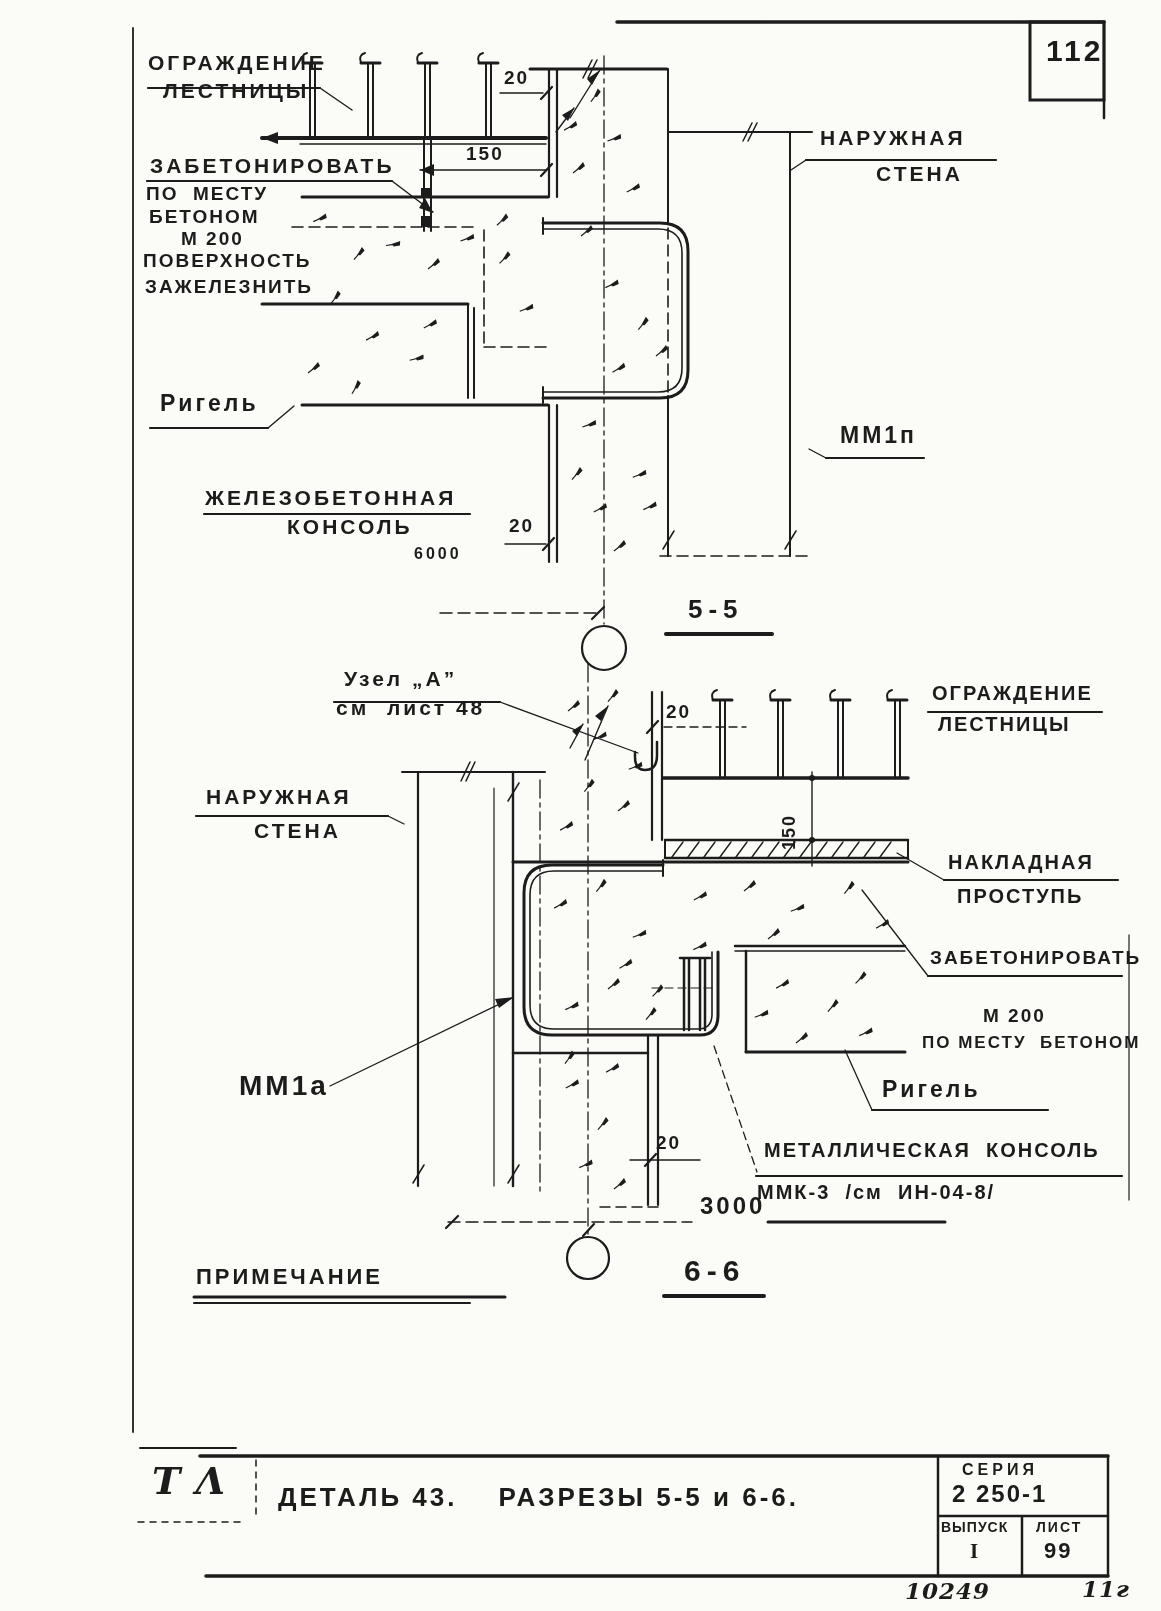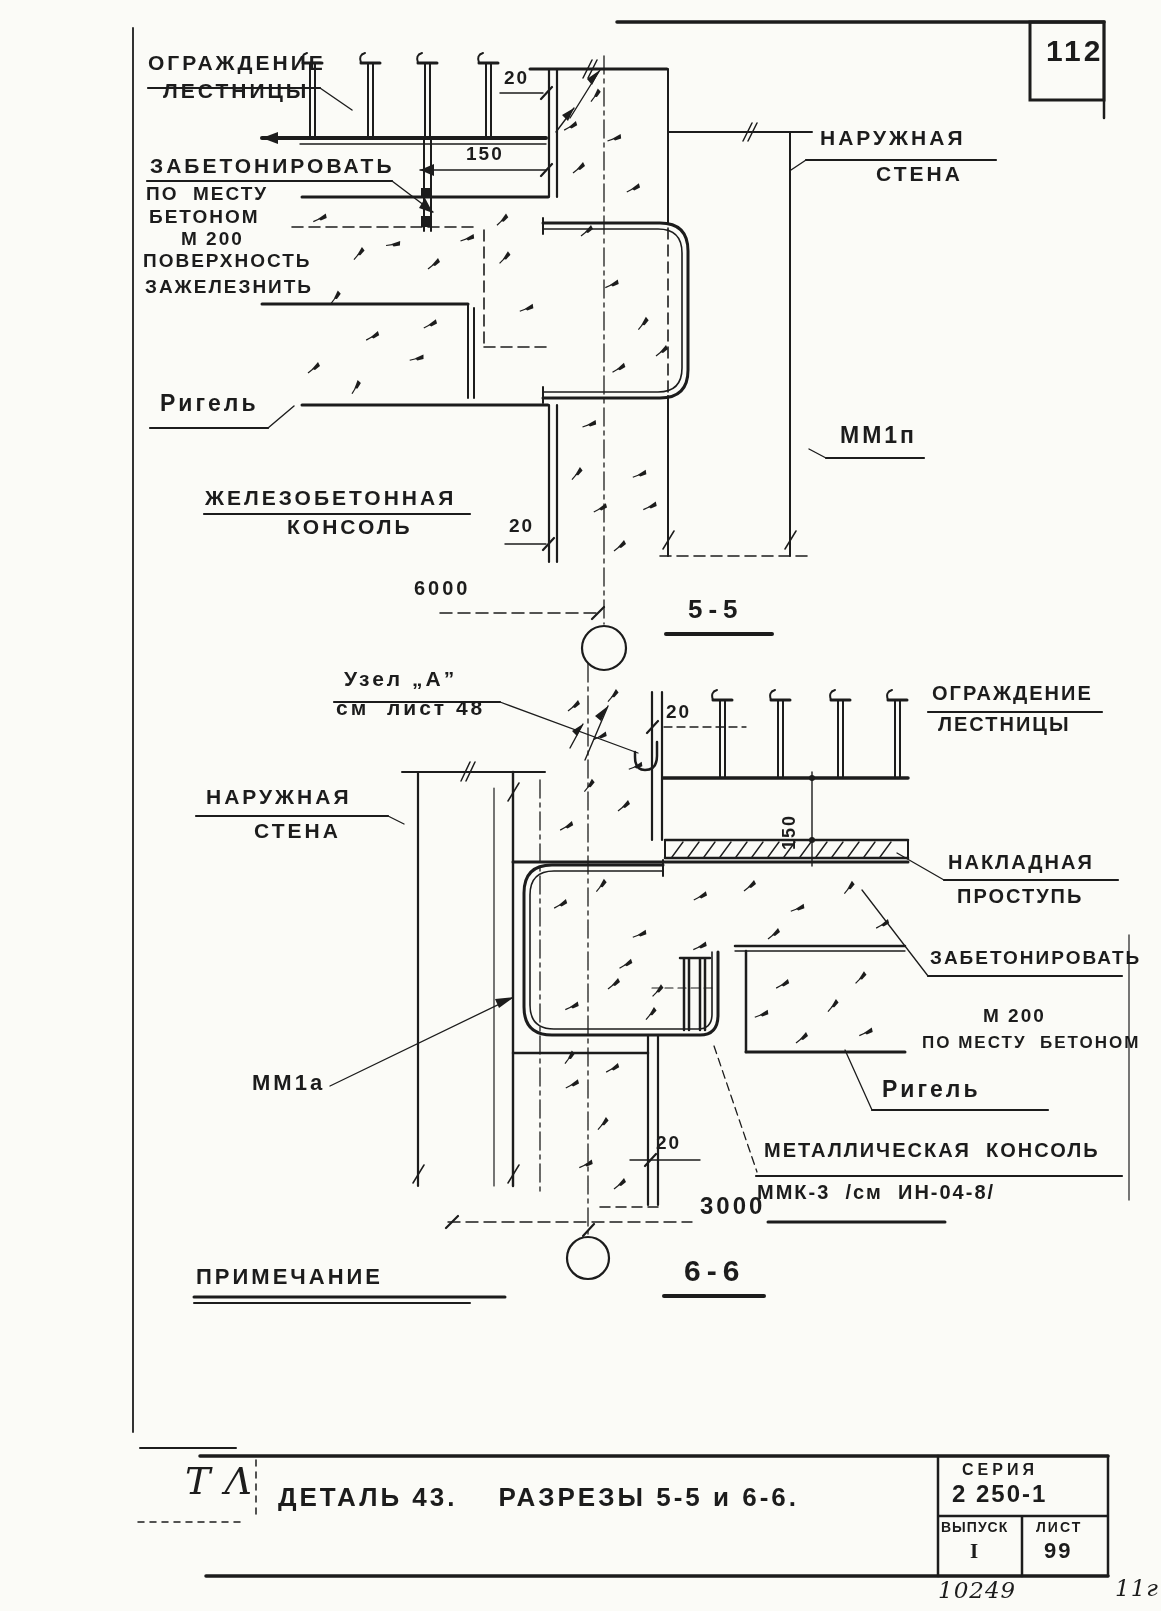--- a/index.html
+++ b/index.html
@@ -1,21 +1,21 @@
 <!DOCTYPE html>
 <html><head>
 <meta charset="utf-8">
 <style>
   html,body{margin:0;padding:0;background:#e8e8e4;}
   .sheet{position:relative;width:1161px;height:1611px;background:#fbfbf7;overflow:hidden;
          font-family:"Liberation Sans",sans-serif;color:#1c1c1c;}
   .sheet svg{position:absolute;left:0;top:0;}
   .lbl{position:absolute;font-weight:bold;letter-spacing:3px;white-space:pre;line-height:1;color:#1c1c1c;}
   .sm{letter-spacing:2px;}
-  .hw{font-family:"DejaVu Serif",serif;font-style:italic;font-weight:normal;letter-spacing:1px;margin-left:33px;}
+  .hw{font-family:"DejaVu Serif",serif;font-style:italic;font-weight:bold;letter-spacing:1px;}
   .serif{font-family:"Liberation Serif",serif;}
   .rot{transform:rotate(-90deg);transform-origin:left top;}
 </style>
 </head>
 <body>
 
 <div class="sheet">
 
 <svg width="1161" height="1611" viewBox="0 0 1161 1611">
   <defs>
@@ -220,28 +220,28 @@
 <div class="lbl sm" style="left:145px;top:277px;font-size:19px">ЗАЖЕЛЕЗНИТЬ</div>
 <div class="lbl" style="left:160px;top:392px;font-size:23px">Ригель</div>
 <div class="lbl" style="left:205px;top:487px;font-size:21px">ЖЕЛЕЗОБЕТОННАЯ</div>
 <div class="lbl" style="left:287px;top:516px;font-size:21px">КОНСОЛЬ</div>
 <div class="lbl" style="left:820px;top:127px;font-size:21px">НАРУЖНАЯ</div>
 <div class="lbl" style="left:876px;top:163px;font-size:21px">СТЕНА</div>
 <div class="lbl" style="left:840px;top:424px;font-size:23px">ММ1п</div>
 <div class="lbl sm" style="left:504px;top:68px;font-size:19px">20</div>
 <div class="lbl sm" style="left:466px;top:144px;font-size:19px">150</div>
 <div class="lbl sm" style="left:509px;top:516px;font-size:19px">20</div>
-<div class="lbl" style="left:414px;top:578px;font-size:20px">6000</div>
+<div class="lbl" style="left:414px;top:546px;font-size:16px">6000</div>
 <div class="lbl" style="left:688px;top:596px;font-size:26px;letter-spacing:6px">5-5</div>
 
 <div class="lbl" style="left:344px;top:668px;font-size:21px">Узел „А”</div>
 <div class="lbl" style="left:336px;top:697px;font-size:21px">см  лист 48</div>
 <div class="lbl" style="left:206px;top:786px;font-size:21px">НАРУЖНАЯ</div>
 <div class="lbl" style="left:254px;top:820px;font-size:21px">СТЕНА</div>
-<div class="lbl" style="left:252px;top:1072px;font-size:22px">ММ1а</div>
+<div class="lbl" style="left:239px;top:1072px;font-size:28px">ММ1а</div>
 <div class="lbl sm" style="left:932px;top:683px;font-size:20px">ОГРАЖДЕНИЕ</div>
 <div class="lbl sm" style="left:938px;top:714px;font-size:20px">ЛЕСТНИЦЫ</div>
 <div class="lbl sm" style="left:948px;top:852px;font-size:20px">НАКЛАДНАЯ</div>
 <div class="lbl sm" style="left:957px;top:886px;font-size:20px">ПРОСТУПЬ</div>
 <div class="lbl sm" style="left:930px;top:948px;font-size:19px">ЗАБЕТОНИРОВАТЬ</div>
 <div class="lbl sm" style="left:922px;top:1034px;font-size:17px">ПО МЕСТУ  БЕТОНОМ</div>
 <div class="lbl sm" style="left:983px;top:1006px;font-size:19px">М 200</div>
 <div class="lbl" style="left:882px;top:1078px;font-size:23px">Ригель</div>
 <div class="lbl sm" style="left:764px;top:1140px;font-size:20px">МЕТАЛЛИЧЕСКАЯ  КОНСОЛЬ</div>
 <div class="lbl sm" style="left:757px;top:1182px;font-size:20px">ММК-3  /см  ИН-04-8/</div>

